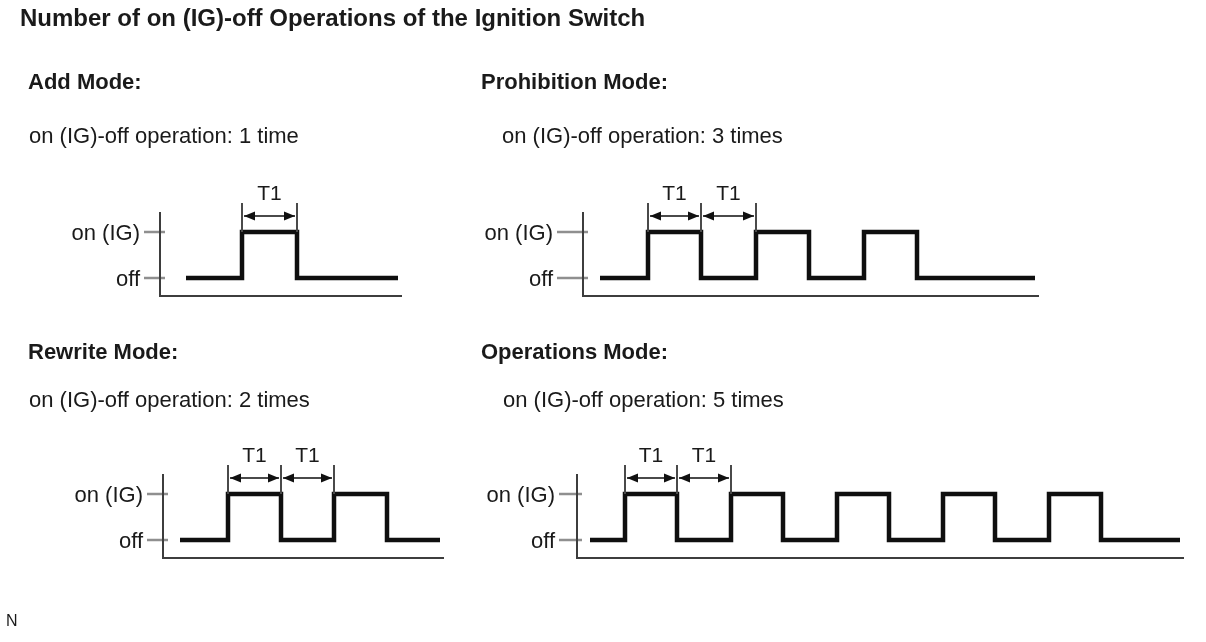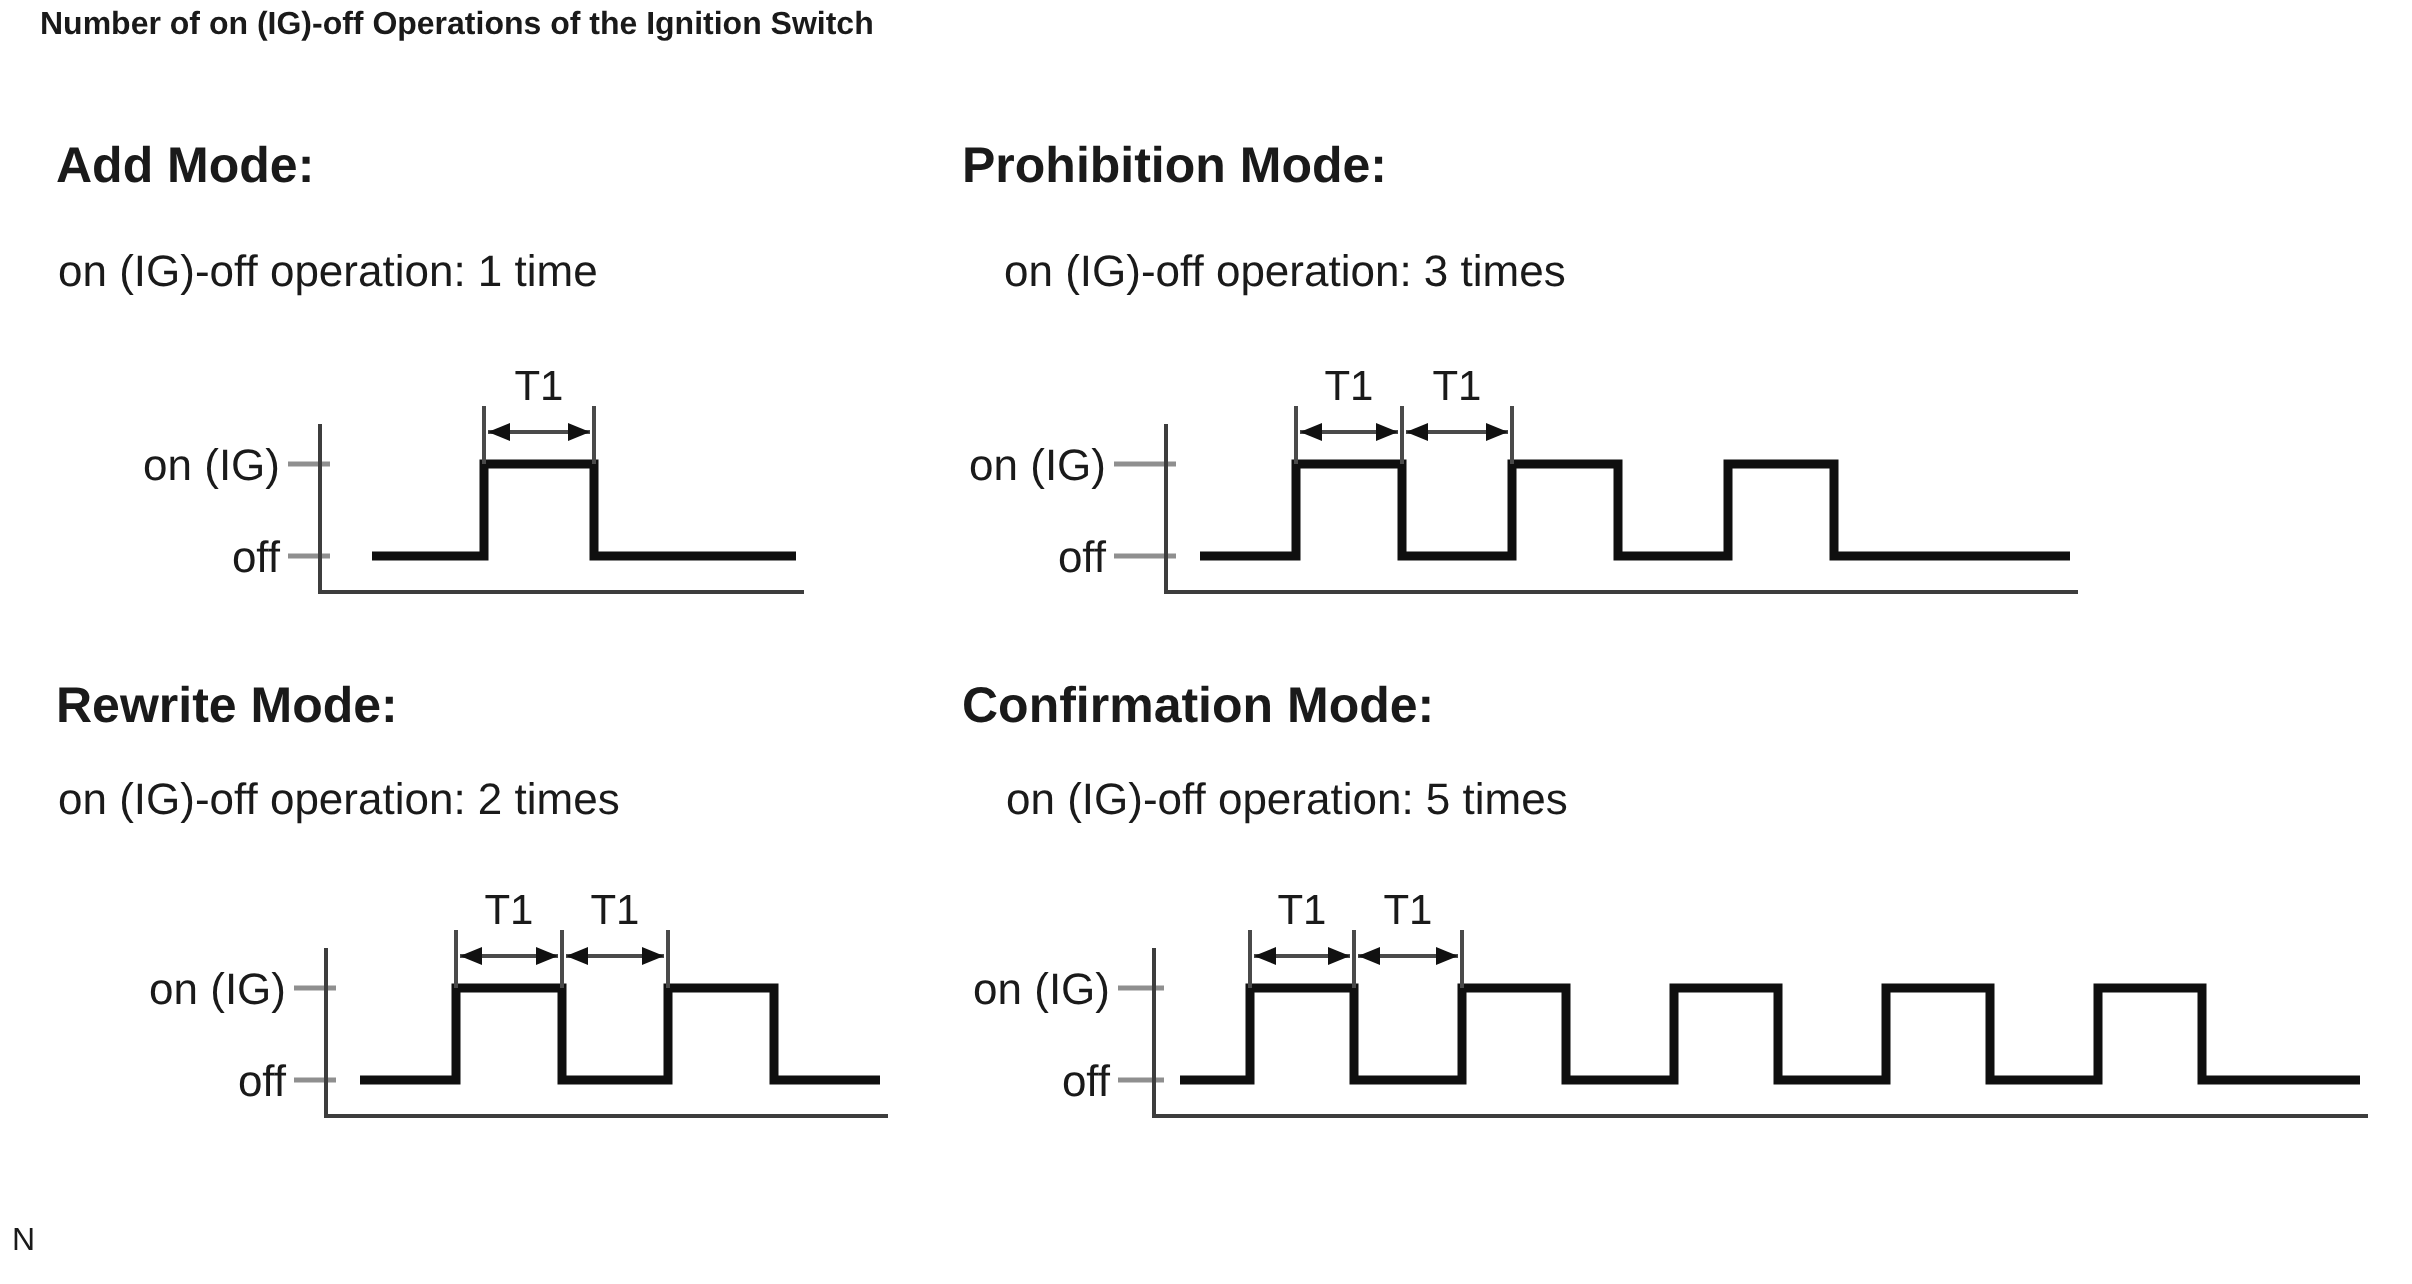--- a/index.html
+++ b/index.html
@@ -6,24 +6,24 @@
   .page{
     position:relative;
     width:1206px;height:642px;
     background:#ffffff;
     font-family:"Liberation Sans", sans-serif;
     color:#1a1a1a;
     overflow:hidden;
   }
   .title{
     position:absolute;left:20px;top:4px;
-    font-size:16px;font-weight:bold;white-space:nowrap;
+    font-size:24px;font-weight:bold;white-space:nowrap;
   }
   .heading{
-    position:absolute;font-size:25px;font-weight:bold;white-space:nowrap;
+    position:absolute;font-size:22px;font-weight:bold;white-space:nowrap;
   }
   .body-text{
     position:absolute;font-size:22px;white-space:nowrap;text-align:right;
   }
   .wave{position:absolute;}
   .wave svg{display:block;}
   .footnote{
     position:absolute;left:886px;top:583px;
     font-size:23px;white-space:nowrap;
   }
@@ -104,21 +104,21 @@
         <text x="214.5" y="22" text-anchor="middle" font-size="21" fill="#1a1a1a" font-family="&quot;Liberation Sans&quot;, sans-serif">T1</text>
         <line x1="241" y1="25" x2="241" y2="54" stroke="#4a4a4a" stroke-width="2"></line>
         <line x1="294" y1="25" x2="294" y2="54" stroke="#4a4a4a" stroke-width="2"></line>
         <line x1="243" y1="38" x2="292" y2="38" stroke="#4a4a4a" stroke-width="2"></line>
         <polygon points="243,38 254,33.5 254,42.5" fill="#111111"></polygon>
         <polygon points="292,38 281,33.5 281,42.5" fill="#111111"></polygon>
         <text x="267.5" y="22" text-anchor="middle" font-size="21" fill="#1a1a1a" font-family="&quot;Liberation Sans&quot;, sans-serif">T1</text>
       </svg>
     </div>
 
-  <div class="heading" style="left:481px;top:339px">Confirmation Mode:</div>
+  <div class="heading" style="left:481px;top:339px">Operations Mode:</div>
   <div class="body-text" style="left:503px;top:387px">on (IG)-off operation: 5 times</div>
   <div class="wave" id="wave-3" style="left:460px;top:440px;width:730px;height:127px">
       <svg width="730" height="127" viewBox="0 0 730 127">
         <line x1="99" y1="54" x2="122" y2="54" stroke="#8f8f8f" stroke-width="2.5"></line>
         <line x1="99" y1="100" x2="122" y2="100" stroke="#8f8f8f" stroke-width="2.5"></line>
         <line x1="117" y1="34" x2="117" y2="119" stroke="#3d3d3d" stroke-width="2"></line>
         <line x1="117" y1="118" x2="724" y2="118" stroke="#3d3d3d" stroke-width="2"></line>
         <text x="95" y="62" text-anchor="end" font-size="22" fill="#1a1a1a" font-family="&quot;Liberation Sans&quot;, sans-serif">on (IG)</text>
         <text x="95" y="108" text-anchor="end" font-size="22" fill="#1a1a1a" font-family="&quot;Liberation Sans&quot;, sans-serif">off</text>
         <path d="M 130 100 L 165 100 L 165 54 L 217 54 L 217 100 L 271 100 L 271 54 L 323 54 L 323 100 L 377 100 L 377 54 L 429 54 L 429 100 L 483 100 L 483 54 L 535 54 L 535 100 L 589 100 L 589 54 L 641 54 L 641 100 L 720 100" fill="none" stroke="#0f0f0f" stroke-width="4.5" stroke-linejoin="miter" stroke-linecap="butt"></path>

